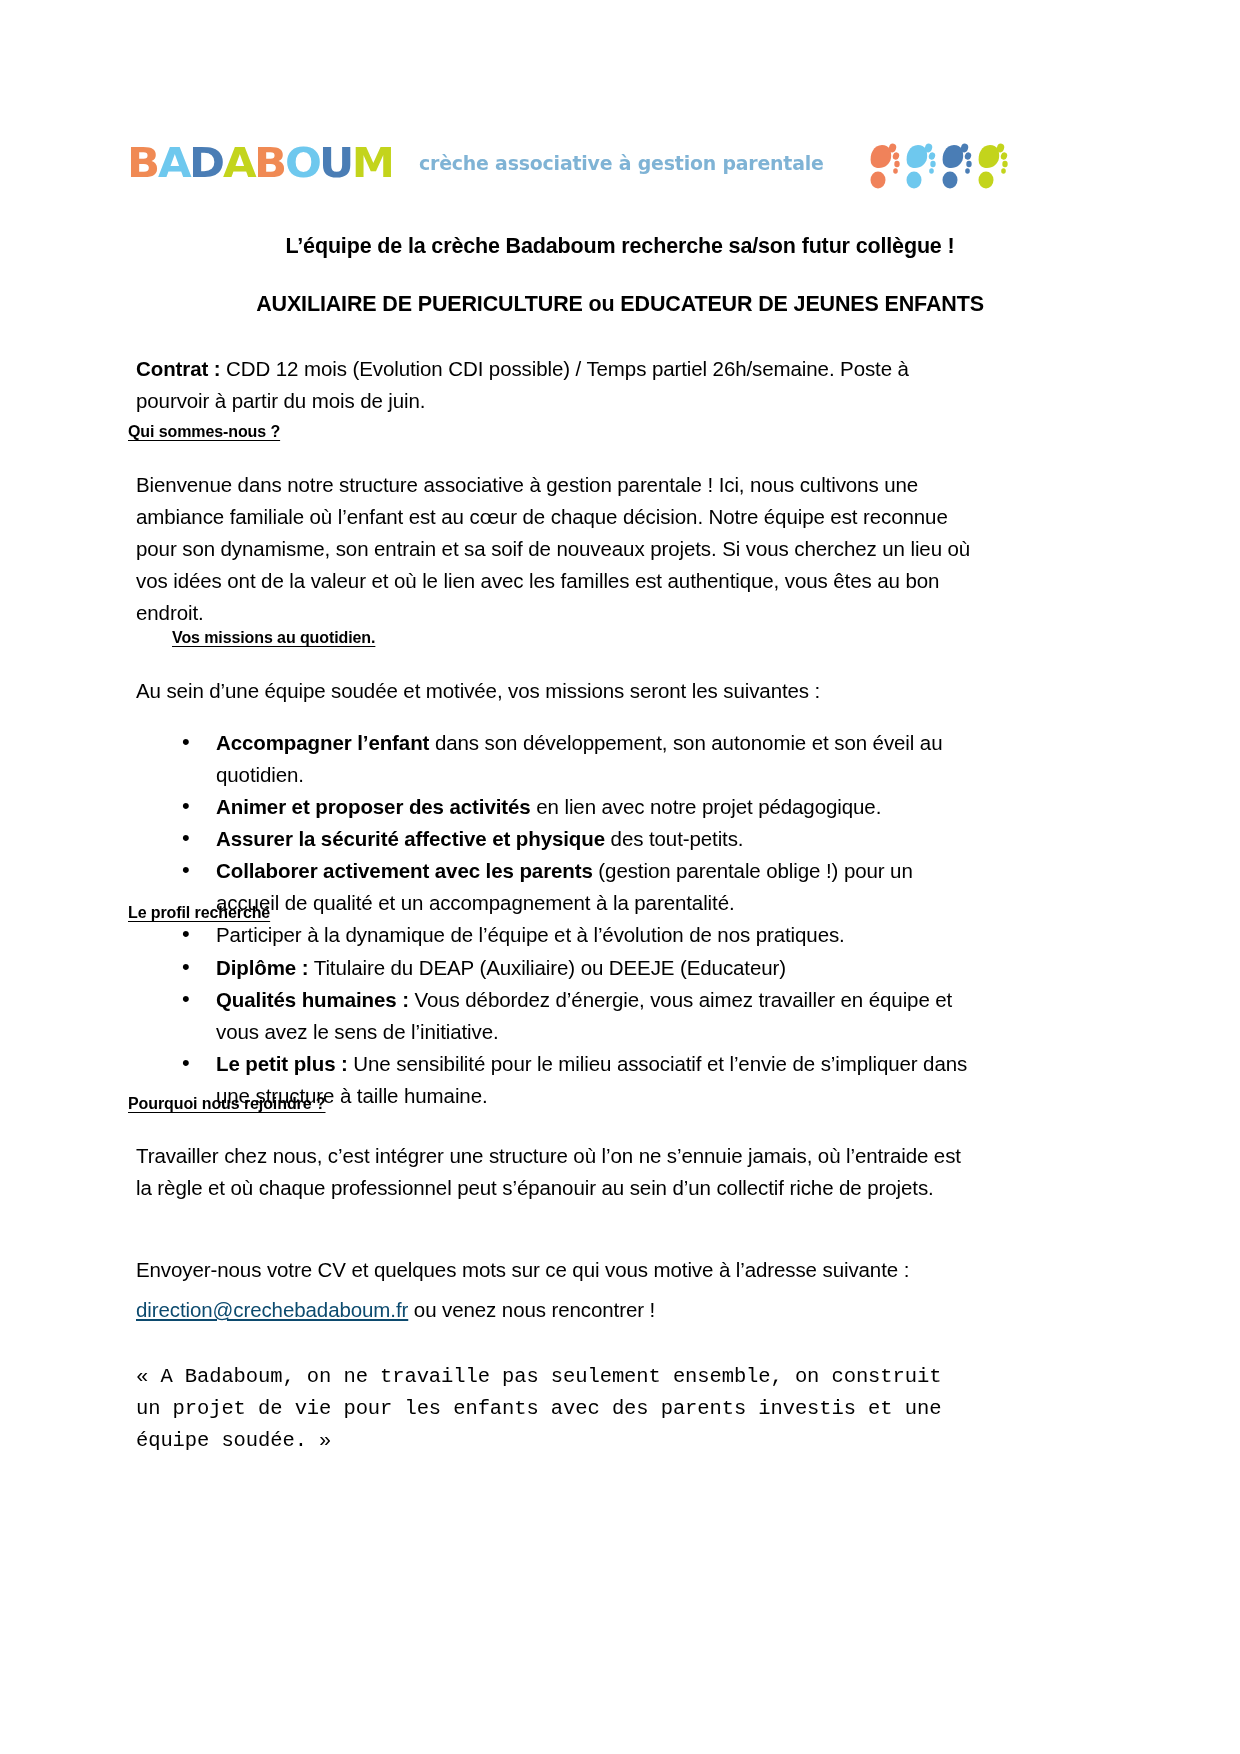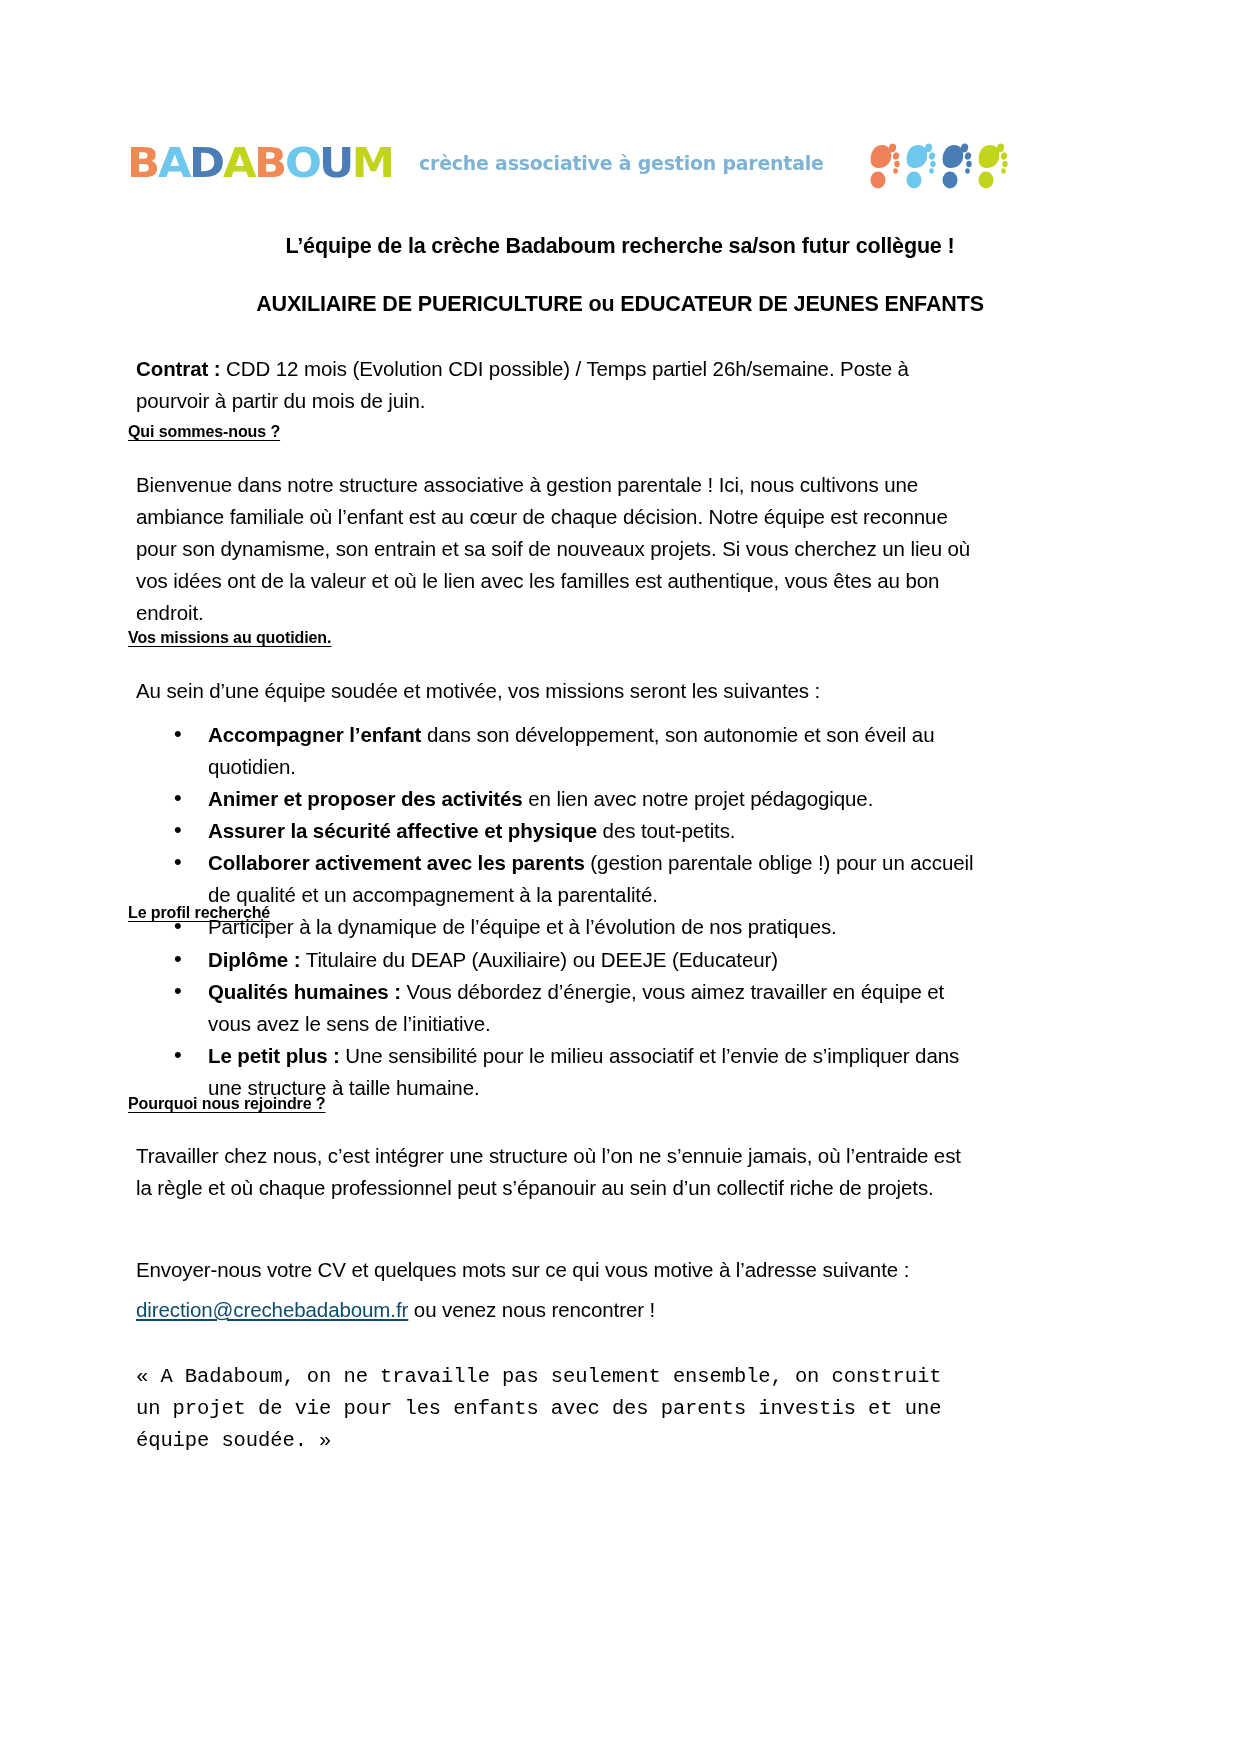--- a/index.html
+++ b/index.html
@@ -99,21 +99,21 @@
     text-decoration: underline;
     text-underline-offset: 3px;
     letter-spacing: -0.1px;
   }
 
   p { margin: 8px; }
 
   b { font-weight: bold; }
 
   ul.bullets {
-    margin: 8px;
+    margin: 16px;
     padding: 0;
     list-style: none;
   }
   ul.bullets li {
     position: relative;
     padding-left: 72px;
     margin: 0;
     font-size: 20.5px;
     line-height: 32px;
   }
@@ -196,21 +196,21 @@
     <p><b>Contrat :</b><span> CDD 12 mois (Evolution CDI possible) / Temps partiel 26h/semaine. Poste à pourvoir à partir du mois de juin.</span></p>
   </div>
 
   <div class="block" style="top:416px;">
     <h3 class="section">Qui sommes-nous ?</h3>
   </div>
   <div class="block" style="top:461px;">
     <p>Bienvenue dans notre structure associative à gestion parentale ! Ici, nous cultivons une ambiance familiale où l’enfant est au cœur de chaque décision. Notre équipe est reconnue pour son dynamisme, son entrain et sa soif de nouveaux projets. Si vous cherchez un lieu où vos idées ont de la valeur et où le lien avec les familles est authentique, vous êtes au bon endroit.</p>
   </div>
 
-  <div class="block" style="top:622px;">
+  <div class="block" style="top:622px;margin-left:44px;">
     <h3 class="section">Vos missions au quotidien.</h3>
   </div>
   <div class="block" style="top:667px;">
     <p>Au sein d’une équipe soudée et motivée, vos missions seront les suivantes :</p>
   </div>
   <div class="block" style="top:711px;">
     <ul class="bullets">
       <li><b>Accompagner l’enfant</b><span> dans son développement, son autonomie et son éveil au quotidien.</span></li>
       <li><b>Animer et proposer des activités</b><span> en lien avec notre projet pédagogique.</span></li>
       <li><b>Assurer la sécurité affective et physique</b><span> des tout-petits.</span></li>

